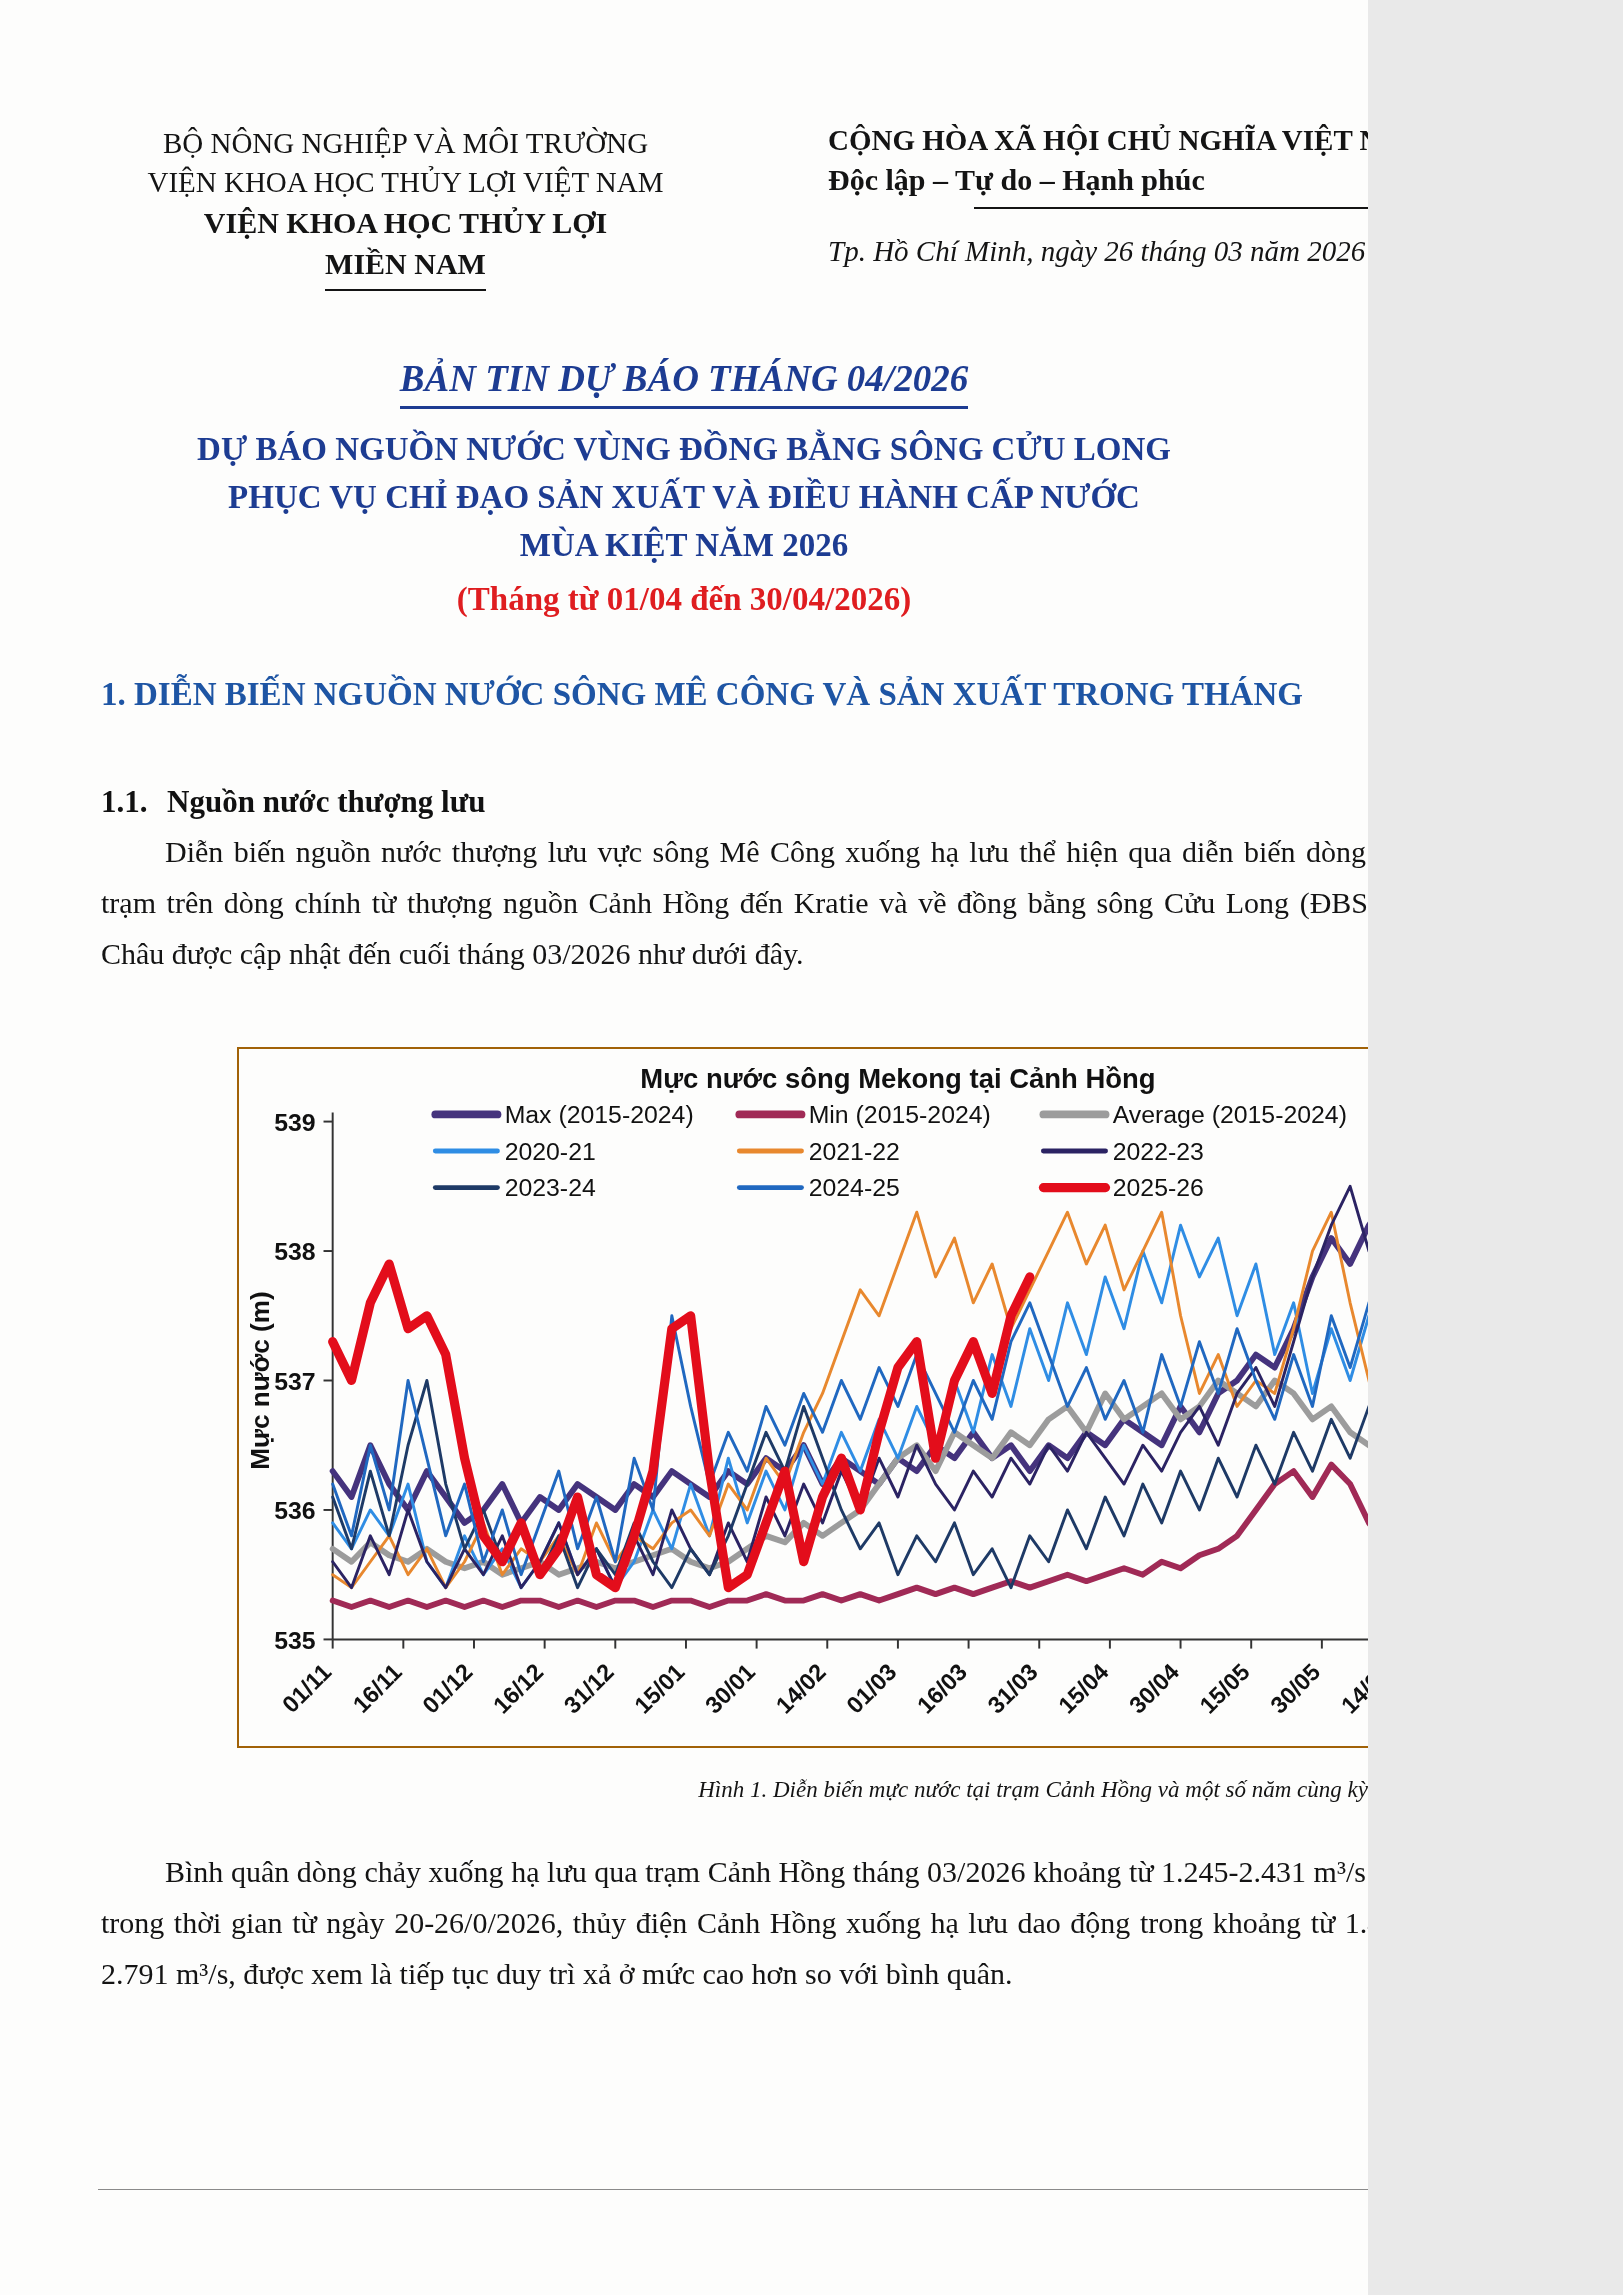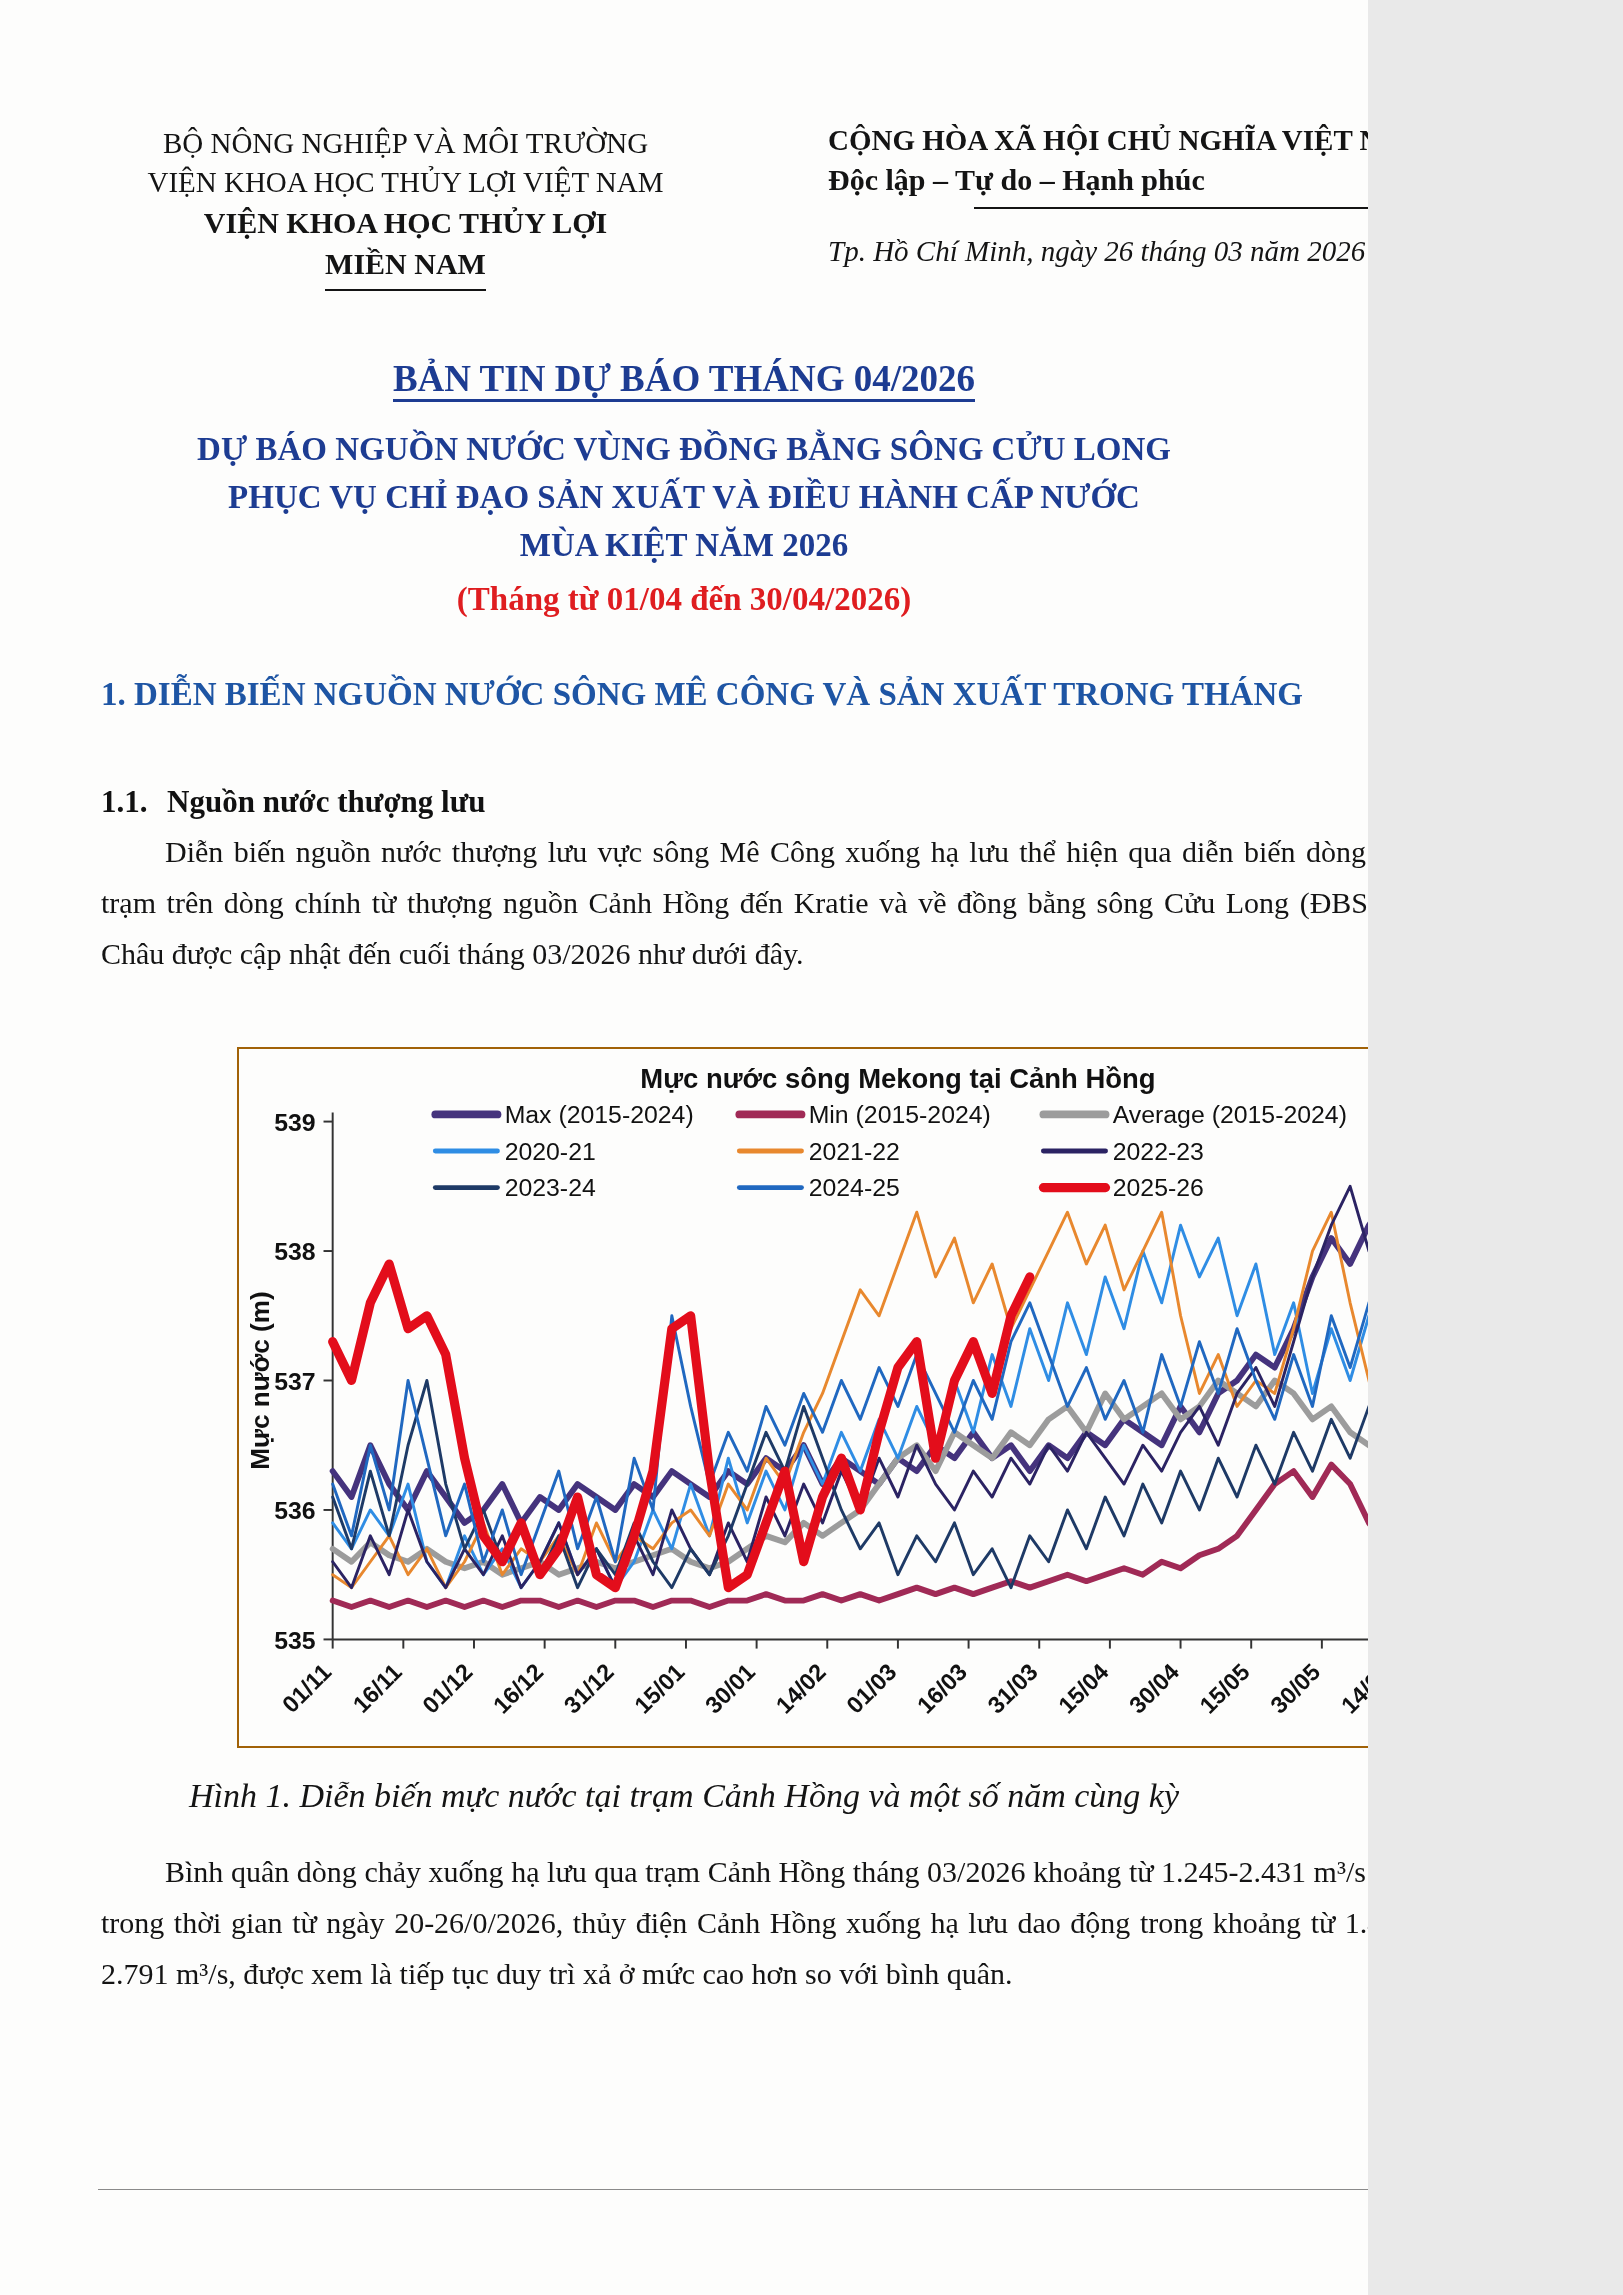--- a/index.html
+++ b/index.html
@@ -10,38 +10,38 @@
   .hdr-left .l3{font-size:30px;font-weight:bold;line-height:41px;}
   .hdr-left .l4{font-size:30px;font-weight:bold;line-height:41px;}
   .hdr-left .l4 span{border-bottom:2.6px solid #141414;padding-bottom:9px;}
   .hdr-right{position:absolute;left:828px;top:121px;width:710px;text-align:left;}
   .hdr-right .l1{font-size:29px;font-weight:bold;line-height:38px;}
   .hdr-right .l2{font-size:30px;font-weight:bold;line-height:41px;}
   .hdr-right .rule{width:419px;border-top:2.6px solid #141414;margin:6.5px auto 0 auto;}
   .hdr-right .l3{font-size:29px;font-style:italic;margin-top:26px;}
   .doc-title{position:absolute;left:0;top:357px;width:100%;text-align:center;
              font-size:37px;font-weight:bold;color:var(--blue);}
-  .doc-title span{border-bottom:3.3px solid var(--blue);padding-bottom:0;}
+  .doc-title span{border-bottom:3.3px solid var(--blue);padding-bottom:7px;font-style:italic;}
   .doc-subtitle{position:absolute;left:0;top:425px;width:100%;text-align:center;
                 font-size:33px;font-weight:bold;color:var(--blue);line-height:48px;}
   .date-range{position:absolute;left:0;top:581px;width:100%;text-align:center;
               font-size:33px;font-weight:bold;color:var(--red);}
   .sec1{position:absolute;left:101px;top:669px;width:1426px;font-size:33px;font-weight:bold;
         color:var(--blue2);line-height:50px;text-align:justify;text-indent:-58px;padding-left:58px;}
   .sec11{position:absolute;left:101px;top:784px;font-size:31px;font-weight:bold;color:#111;}
   .sec11 .num{margin-right:19.6px;}
   .para{position:absolute;left:101px;width:1426px;font-size:30px;line-height:51px;
         text-align:justify;text-indent:64px;}
   .p1{top:826px;}
   .p2{top:1846px;}
   .figure-box{position:absolute;left:237px;top:1047px;width:1297px;height:701px;
               border:2px solid #a16207;background:#fdfdfc;box-sizing:border-box;}
   .figure-box svg{display:block;}
-  .caption{position:absolute;left:0;top:1777px;width:100%;text-align:center;
-           font-size:34px;font-style:italic;}
+  .caption{position:absolute;left:0;top:1777px;width:100%;text-align:right;
+           font-size:23px;font-style:italic;}
   .footer-rule{position:absolute;left:98px;top:2189px;width:1430px;border-top:1.3px solid #8a8a8a;}
   .footer-page{position:absolute;left:101px;top:2206px;width:1426px;text-align:right;
                font-size:29px;font-style:italic;letter-spacing:5.9px;color:#222;}
   :root{--blue:#1d3c92;--blue2:#1e55a4;--red:#df1d20;}
 </style>
 </head>
 <body>
 
 <div class="page">
 

